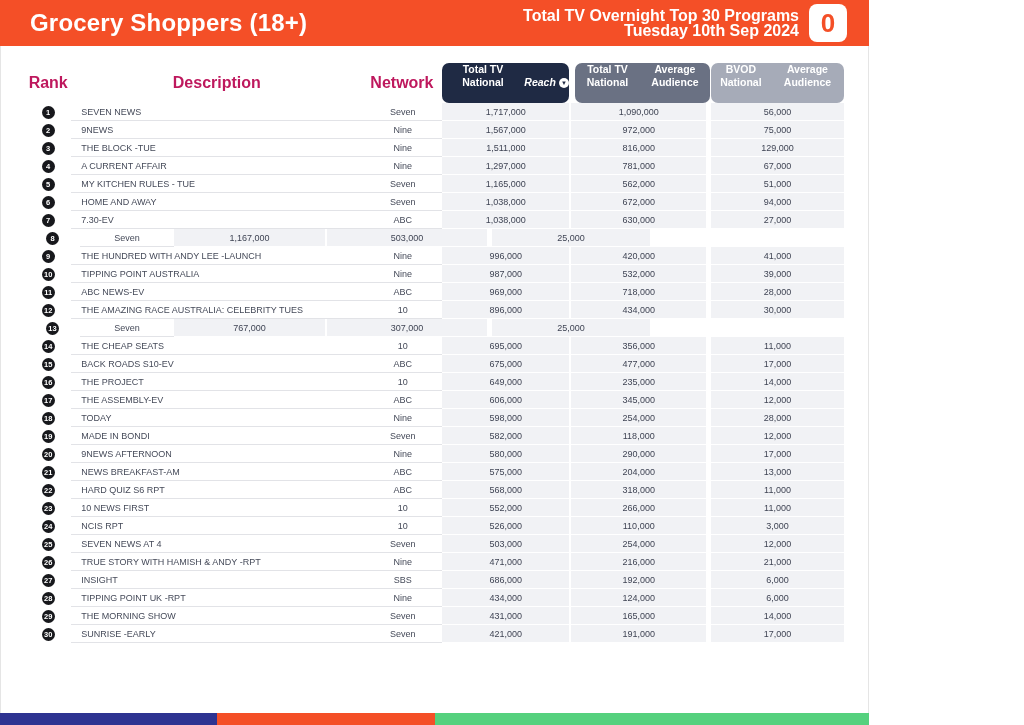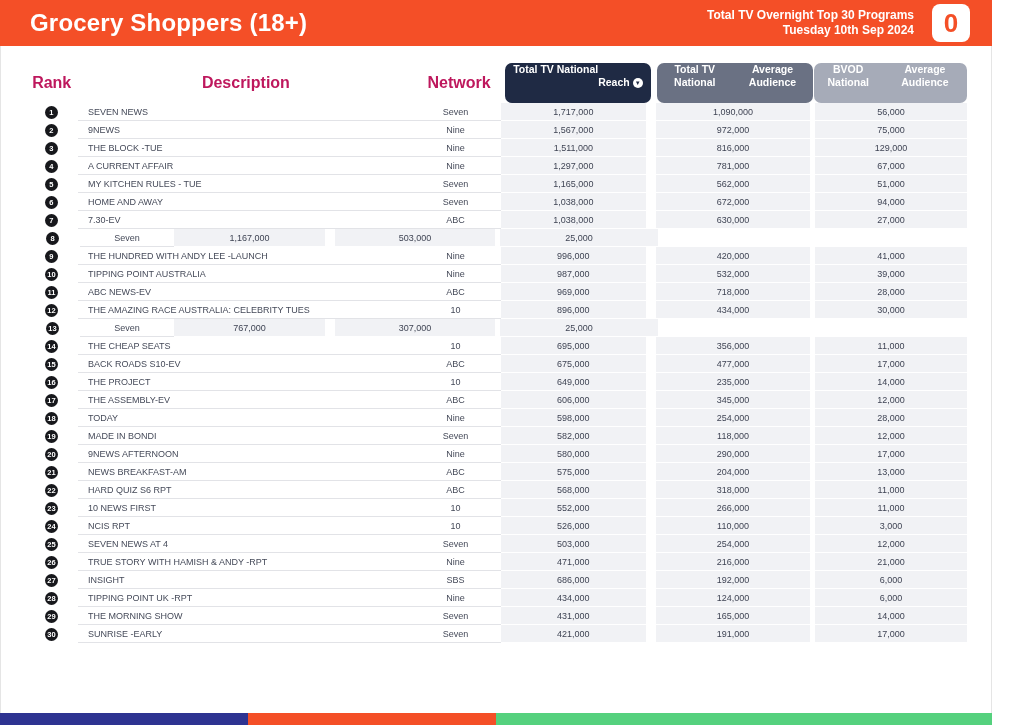--- a/index.html
+++ b/index.html
@@ -2,63 +2,63 @@
 <html style="--accent: #F44F27; --navy: #1F2A44; --slate: #6A7183; --lightgray: #A6ABB8; --footer-navy: #2E3391; --footer-green: #55D17E;"><head>
 <meta charset="utf-8">
 <style>
   :root{
     --accent:#F44F27; --navy:#1F2A44; --slate:#6A7183; --lightgray:#A6ABB8;
     --footer-navy:#2E3391; --footer-green:#55D17E;
     --row-line:#E2E3E7; --val-bg:#F1F2F5; --text-dark:#3F4454;
   }
   *{box-sizing:border-box;margin:0;padding:0;}
   body{font-family:"Liberation Sans",sans-serif;background:#fff;}
-  .page{position:relative;width:992px;height:725px;background:#fff;overflow:hidden;
+  .page{position:relative;width:869px;height:725px;background:#fff;overflow:hidden;
         box-shadow:inset 0 0 0 1px #E5E5E5;}
 
   
   .topbar{height:46px;background:var(--accent);display:flex;align-items:center;
           padding:0 22px 0 30px;}
   .topbar h1{color:#fff;font-size:24px;font-weight:bold;letter-spacing:.2px;}
   .topbar-right{margin-left:auto;display:flex;align-items:center;}
-  .subtitle{text-align:right;color:#fff;font-size:12px;font-weight:bold;line-height:15px;margin-right:18px;}
+  .subtitle{text-align:right;color:#fff;font-size:16px;font-weight:bold;line-height:15px;margin-right:10px;}
   .logo{width:38px;height:38px;background:#fff;border-radius:8px;display:flex;
         align-items:center;justify-content:center;color:var(--accent);
         font-size:26px;font-weight:bold;}
 
   
   main{padding:0 25px;}
   .thead{display:flex;height:41px;margin-top:16px;align-items:center;}
   .th-label{font-weight:bold;font-size:16px;color:#be185d;text-align:center;}
   .th-rank{width:55px;}
   .th-desc{width:345px;}
   .th-net{width:94px;}
   .th-box{height:40px;border-radius:7px;color:#fff;font-weight:bold;font-size:10.5px;
           line-height:13px;display:flex;flex-direction:row;justify-content:center;
           text-align:center;cursor:pointer;}
   .box-reach{width:151px;background:var(--navy);}
   .box-avg{width:160px;margin-left:6px;background:var(--slate);}
   .box-bvod{width:158px;margin-left:1px;background:var(--lightgray);}
-  .l2{display:flex;align-items:center;justify-content:center;gap:3px;}
+  .l2{display:flex;align-items:center;justify-content:center;gap:3px;font-style:italic;}
   .sort-icon{display:inline-flex;width:10px;height:10px;border-radius:50%;background:#fff;
              color:var(--navy);align-items:center;justify-content:center;
              font-size:6px;line-height:1;font-weight:bold;}
 
   .row{display:flex;height:18px;font-size:9px;}
   .c-rank{width:55px;display:flex;align-items:center;justify-content:center;}
   .badge{width:13px;height:13px;border-radius:50%;background:#17181C;color:#fff;
          font-size:7.5px;font-weight:bold;display:flex;align-items:center;justify-content:center;}
   .c-desc{width:345px;padding-left:10px;display:flex;align-items:center;
           color:#454A59;border-bottom:1px solid var(--row-line);}
   .c-net{width:94px;display:flex;align-items:center;justify-content:center;
          color:#454A59;border-bottom:1px solid var(--row-line);}
   .c-val{display:flex;align-items:center;justify-content:center;background:var(--val-bg);
          border-bottom:1px solid #fff;color:var(--text-dark);}
   .v1{width:151px;}
-  .v2{width:160px;margin-left:10px;}
+  .v2{width:160px;margin-left:2px;}
   .v3{width:158px;margin-left:5px;}
 
   
   .bottombar{position:absolute;left:0;right:0;bottom:0;height:12px;display:flex;}
   .seg{height:100%;}
   .seg-navy{width:25%;background:var(--footer-navy);}
   .seg-orange{width:25%;background:var(--accent);}
   .seg-green{width:50%;background:var(--footer-green);}
 </style>
 </head>

